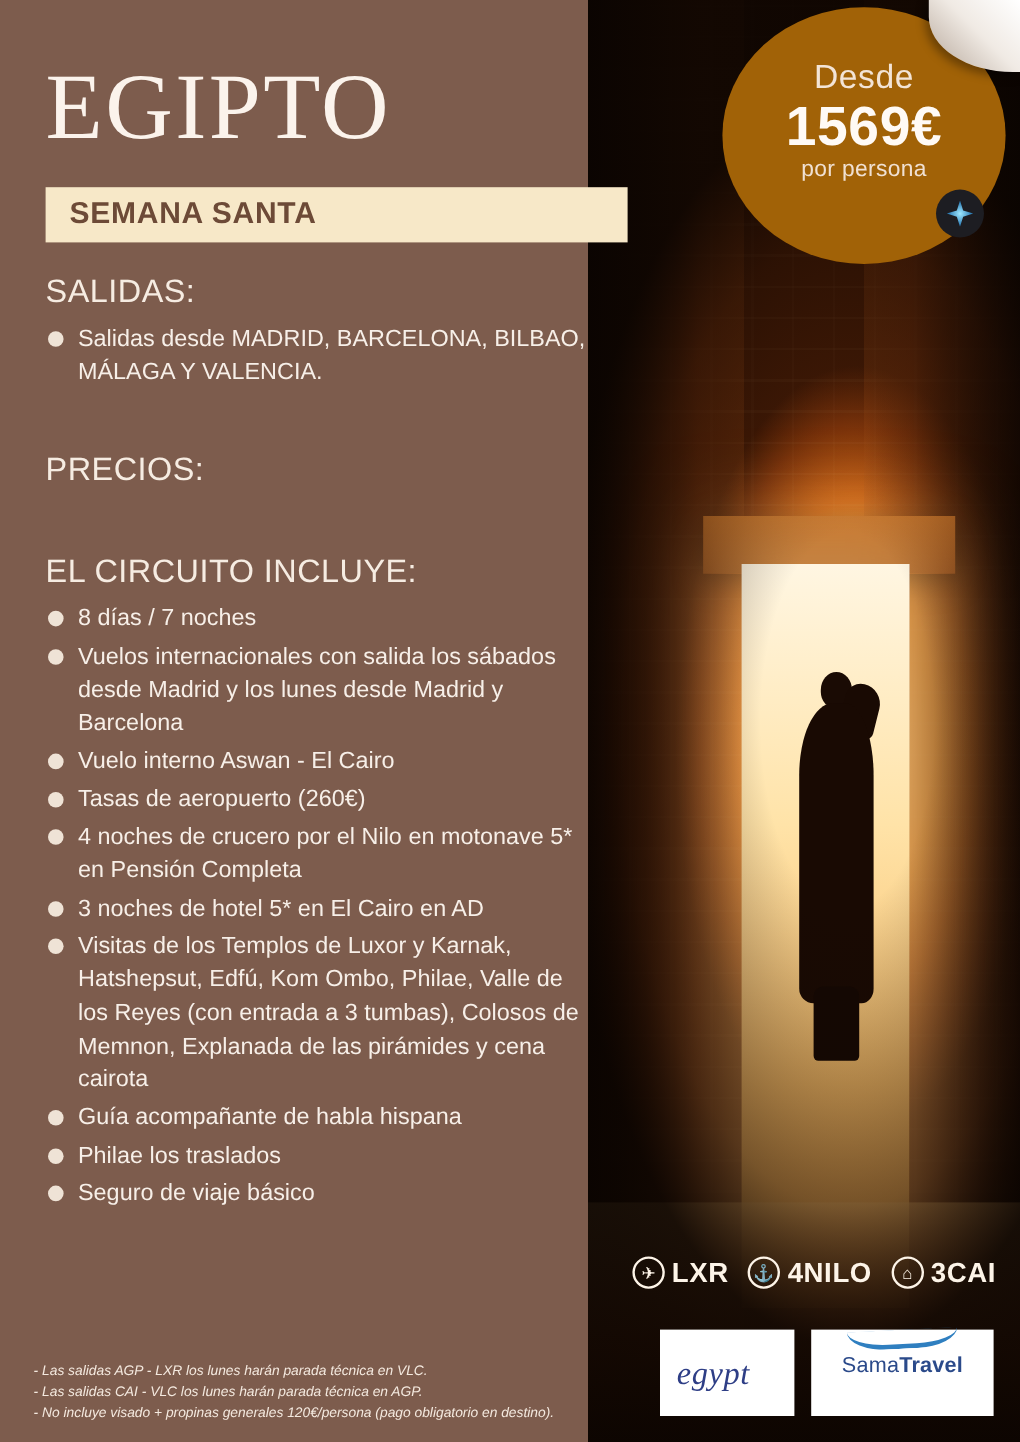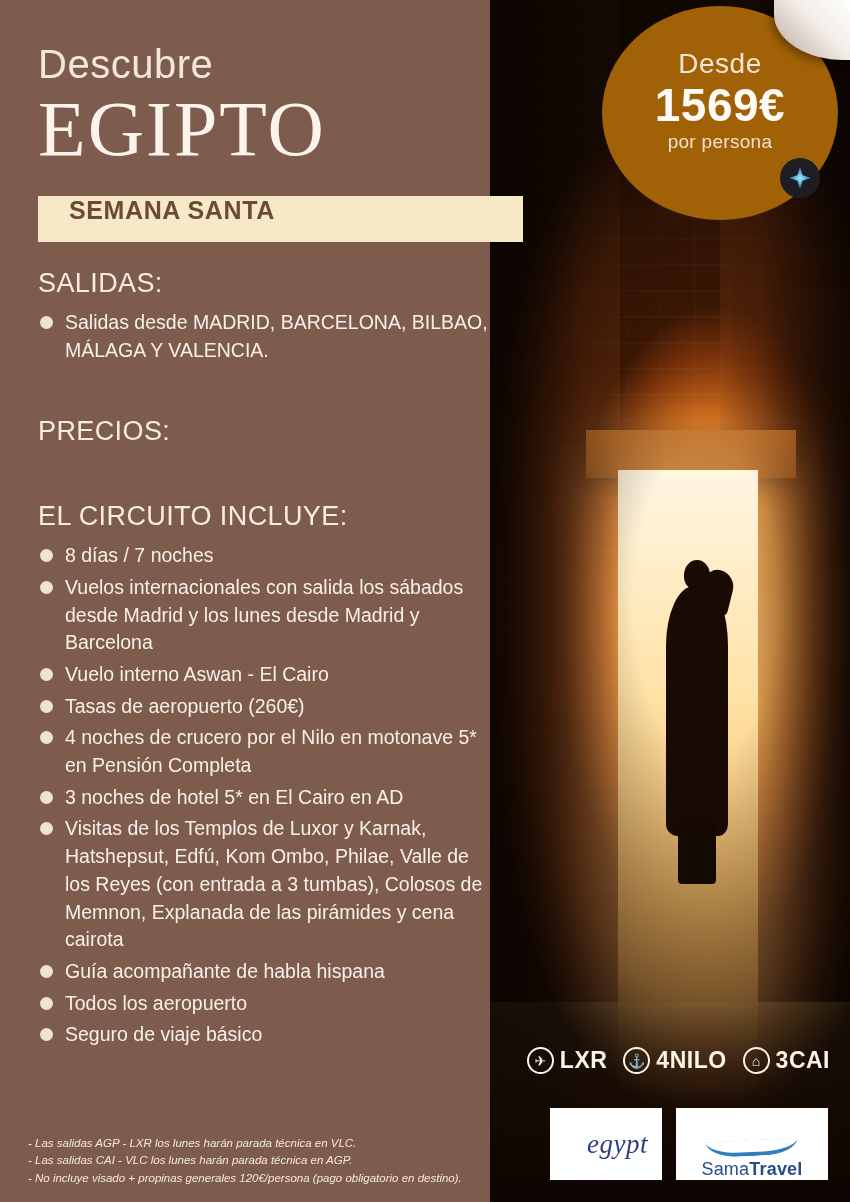--- a/index.html
+++ b/index.html
@@ -95,22 +95,22 @@
   }
   .title-main {
     font-family: "Liberation Serif", serif;
     font-size: 78px; font-weight: 400; letter-spacing: 2px;
     color: #fbf3ec; line-height: 1.05; margin-top: 4px;
   }
   .ribbon {
     margin-top: 26px;
     background: #f7e8c8;
     width: 485px; height: 46px;
-    display: flex; 
-    padding-left: 31px;
+    display: flex; align-items: center;
+    padding-left: 20px;
   }
   .ribbon-text {
     color: #6d4a37; font-size: 25px; font-weight: bold; letter-spacing: 0.6px;
   }
   .section-title {
     font-size: 27px; color: #f6ece2; letter-spacing: 0.4px;
     margin-top: 26px; margin-bottom: 10px; font-weight: 400;
   }
   .section-title.tight { margin-top: 22px; }
   ul.bullets { list-style: none; }
@@ -202,21 +202,21 @@
 
   
   .logos {
     position: absolute;
     right: 22px; bottom: 22px;
     display: flex; gap: 14px;
   }
   .logo-box {
     background: #ffffff;
     height: 72px;
-    display: flex; align-items: center; justify-content: flex-end;
+    display: flex; align-items: center; justify-content: flex-start;
     padding: 0 14px;
   }
   .logo-egypt { width: 112px; }
   .logo-sama { width: 152px; flex-direction: column; }
   .egypt-word {
     font-family: "Liberation Serif", serif;
     font-style: italic;
     font-size: 27px;
     color: #2e3e86;
     letter-spacing: 0.5px;
@@ -256,21 +256,20 @@
     <div class="from">Desde</div>
     <div class="price">1569€</div>
     <div class="per">por persona</div>
     <div class="badge-seal">
       <div class="star"></div>
     </div>
   </div>
   <div class="curl"></div>
 
   <div class="content">
-    <div class="title-sub">Descubre</div>
     <div class="title-main">EGIPTO</div>
 
     <div class="ribbon">
       <span class="ribbon-text">SEMANA SANTA</span>
     </div>
 
     <div class="section-title">SALIDAS:</div>
     <ul class="bullets">
       <li>Salidas desde MADRID, BARCELONA, BILBAO, MÁLAGA Y VALENCIA.</li>
     </ul>
@@ -284,21 +283,21 @@
     <div class="section-title tight">EL CIRCUITO INCLUYE:</div>
     <ul class="bullets">
       <li>8 días / 7 noches</li>
       <li>Vuelos internacionales con salida los sábados desde Madrid y los lunes desde Madrid y Barcelona</li>
       <li>Vuelo interno Aswan - El Cairo</li>
       <li>Tasas de aeropuerto (260€)</li>
       <li>4 noches de crucero por el Nilo en motonave 5* en Pensión Completa</li>
       <li>3 noches de hotel 5* en El Cairo en AD</li>
       <li>Visitas de los Templos de Luxor y Karnak, Hatshepsut, Edfú, Kom Ombo, Philae, Valle de los Reyes (con entrada a 3 tumbas), Colosos de Memnon, Explanada de las pirámides y cena cairota</li>
       <li>Guía acompañante de habla hispana</li>
-      <li>Todos los aeropuerto</li>
+      <li>Philae los traslados</li>
       <li>Seguro de viaje básico</li>
     </ul>
   </div>
 
   <div class="legal">
     <div>- Las salidas AGP - LXR los lunes harán parada técnica en VLC.</div>
     <div>- Las salidas CAI - VLC los lunes harán parada técnica en AGP.</div>
     <div>- No incluye visado + propinas generales 120€/persona (pago obligatorio en destino).</div>
   </div>
 

